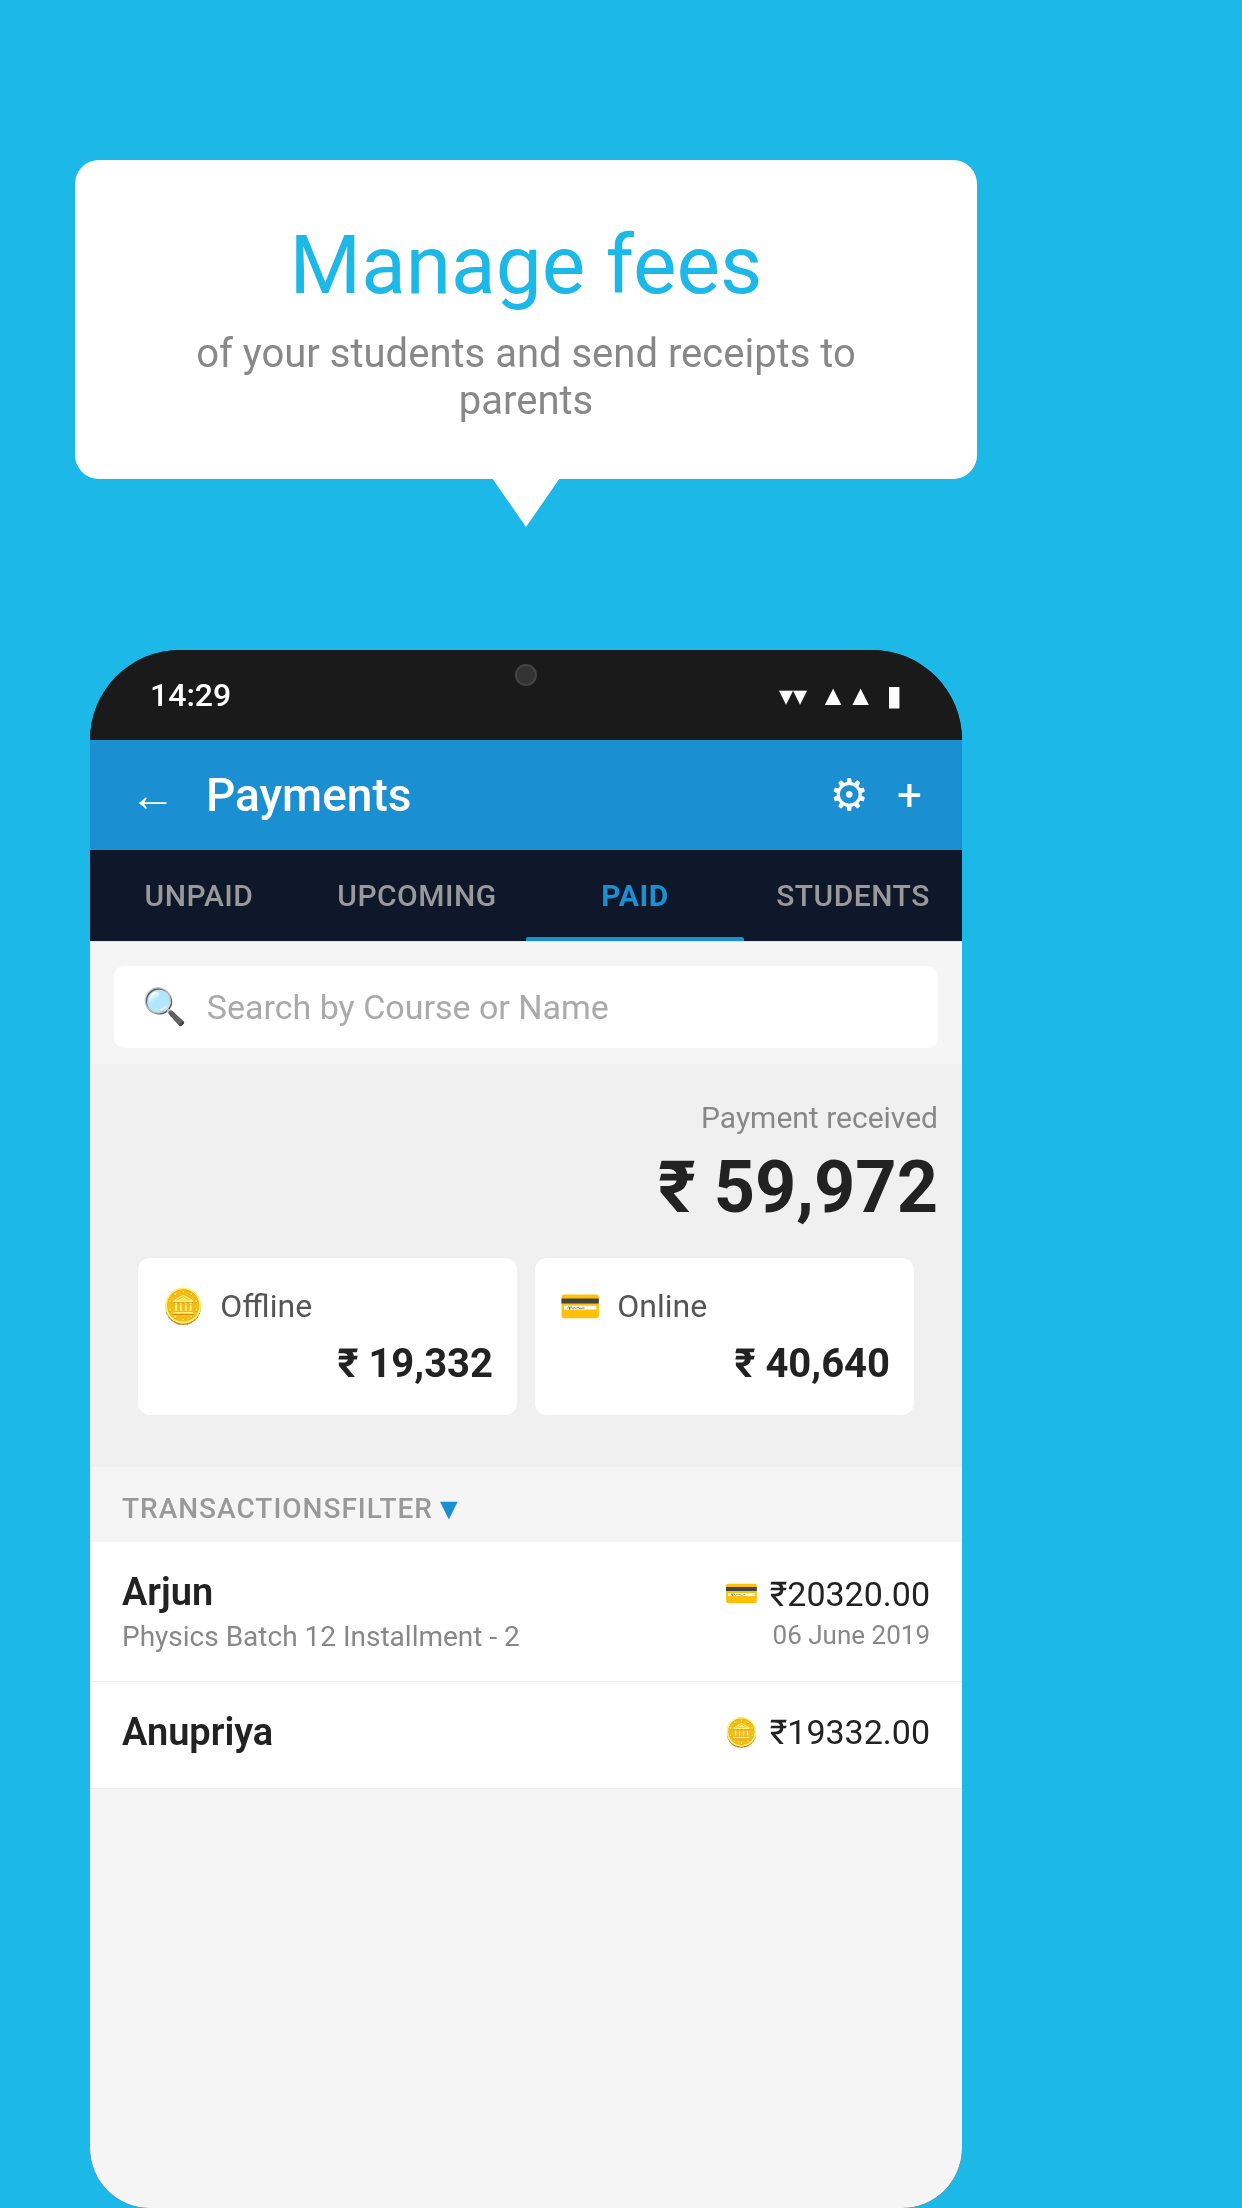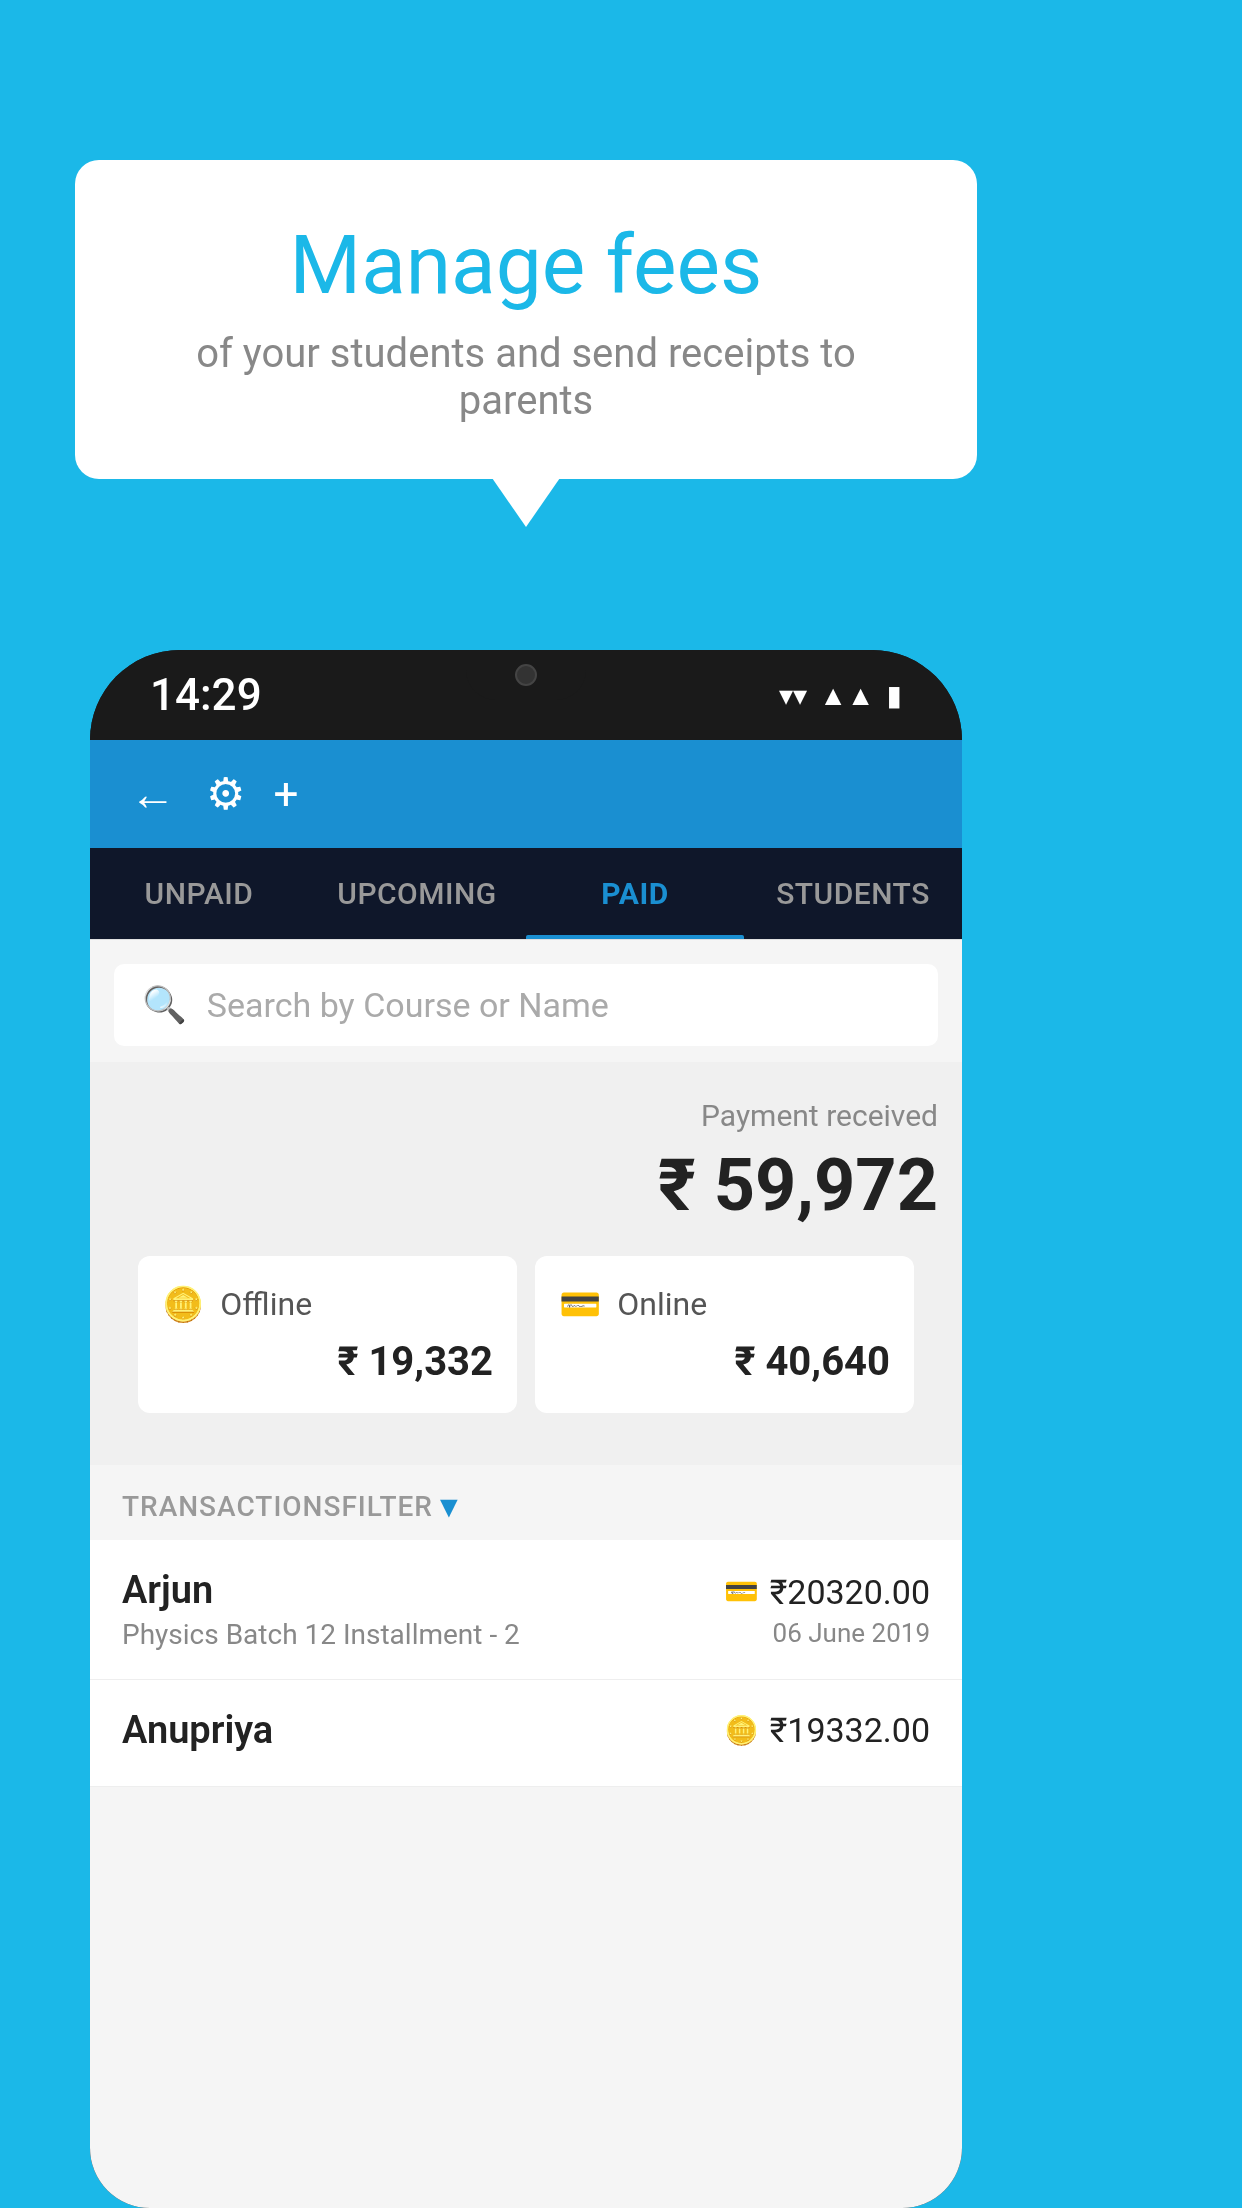--- a/index.html
+++ b/index.html
@@ -88,21 +88,21 @@
     }
     .phone-camera {
       width: 22px;
       height: 22px;
       background: #333;
       border-radius: 50%;
       border: 2px solid #444;
     }
     .status-time {
       color: white;
-      font-size: 44px;
+      font-size: 32px;
       font-weight: 500;
     }
     .status-icons {
       display: flex;
       align-items: center;
       gap: 12px;
     }
     .wifi-icon, .signal-icon, .battery-icon {
       color: white;
       font-size: 28px;
@@ -348,20 +348,21 @@
         <span class="wifi-icon">▾▾</span>
         <span class="signal-icon">▲▲</span>
         <span class="battery-icon">▮</span>
       </div>
     </div>
 
     <div class="phone-screen">
 
       <div class="app-header">
         <span class="back-arrow">←</span>
+        <span class="header-title">Payments</span>
         <div class="header-actions">
           <span class="gear-icon">⚙</span>
           <span class="plus-icon">+</span>
         </div>
       </div>
 
       <div class="tabs-bar">
         <div class="tab-item">UNPAID</div>
         <div class="tab-item">UPCOMING</div>
         <div class="tab-item active">PAID</div>

